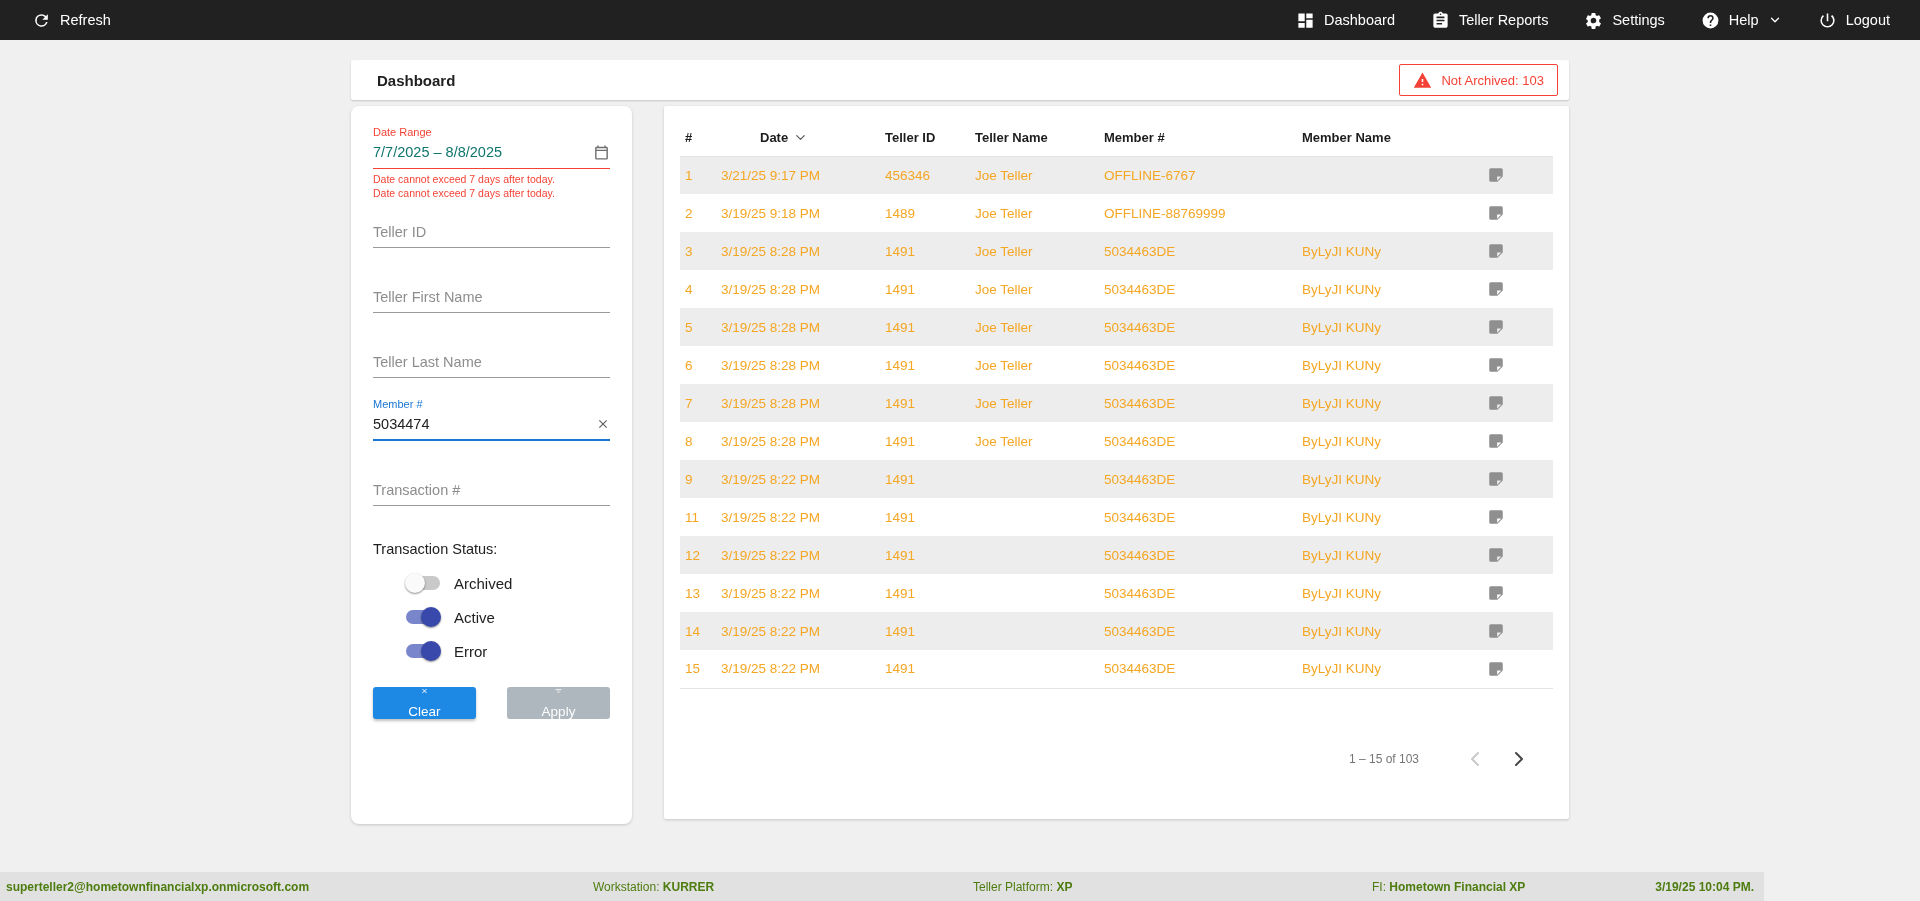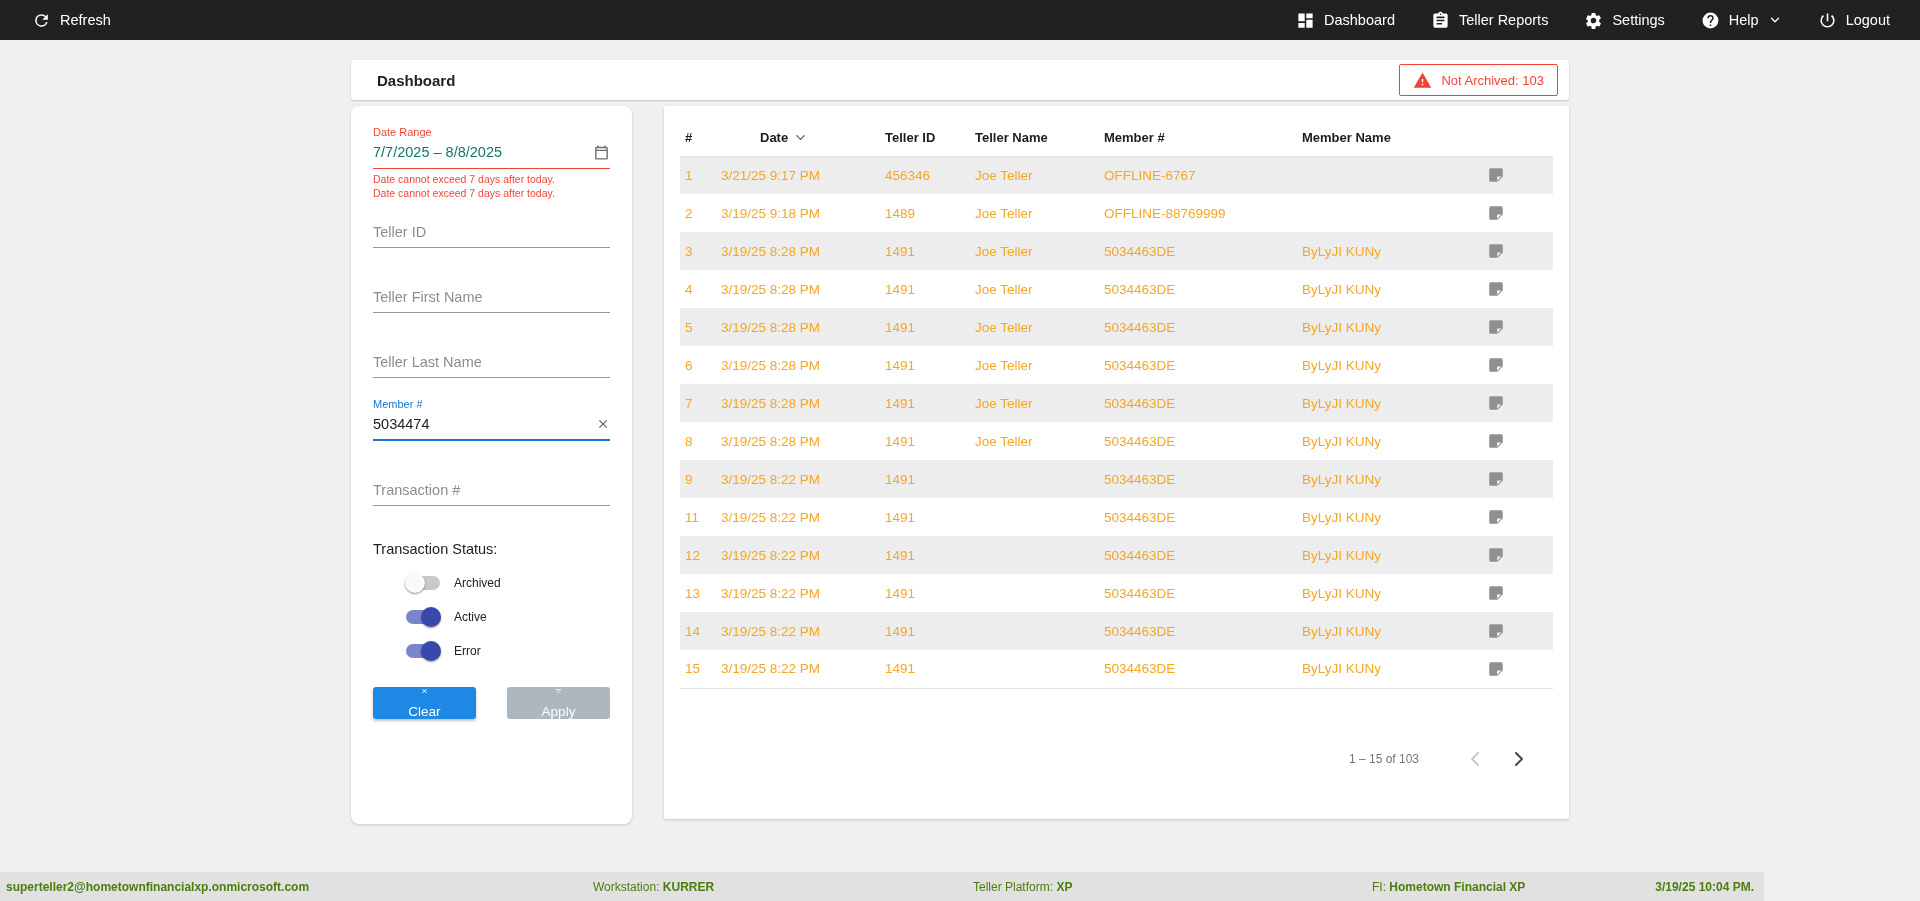--- a/index.html
+++ b/index.html
@@ -65,21 +65,21 @@
   .member-group .mat-input { border-bottom:2px solid var(--link-blue,#1976d2); padding-right:24px; caret-color:#1a73e8; }
   .clear-x { position:absolute; right:0; bottom:10px; width:14px; height:14px; fill:#5f5f5f; cursor:pointer; }
 
   .status-label { font-size:14.5px; margin:30px 0 16px; }
   .toggle-row { display:flex; align-items:center; gap:13px; margin:0 0 14px 32px; cursor:pointer; height:20px; }
   .switch { position:relative; width:36px; height:20px; flex:0 0 auto; }
   .track { position:absolute; left:1px; top:3px; width:34px; height:14px; border-radius:7px; background:#9d9d9d; opacity:.55; }
   .thumb { position:absolute; left:0; top:0; width:20px; height:20px; border-radius:50%; background:#fafafa; box-shadow:0 1px 2px rgba(0,0,0,.45); }
   .toggle-row.on .track { background:var(--toggle-track,#7986cb); opacity:1; }
   .toggle-row.on .thumb { left:16px; background:var(--toggle-on,#3949ab); }
-  .toggle-label { font-size:12px; }
+  .toggle-label { font-size:15px; }
 
   .btn-row { display:flex; gap:31px; margin-top:26px; }
   .btn {
     display:flex; align-items:center; justify-content:center; gap:9px; width:104px; height:32px;
     border:none; border-radius:3px; font-size:13.5px; font-family:inherit; cursor:pointer;flex-direction:column;
   }
   .btn svg { width:15px; height:15px; }
   .btn-clear { background:var(--accent-blue,#1e88e5); color:#fff; box-shadow:0 2px 3px rgba(0,0,0,.25); }
   .btn-clear svg { fill:#fff; }
   .btn-apply { background:var(--disabled-btn,#aeb7be); color:#fdfdfd; }

